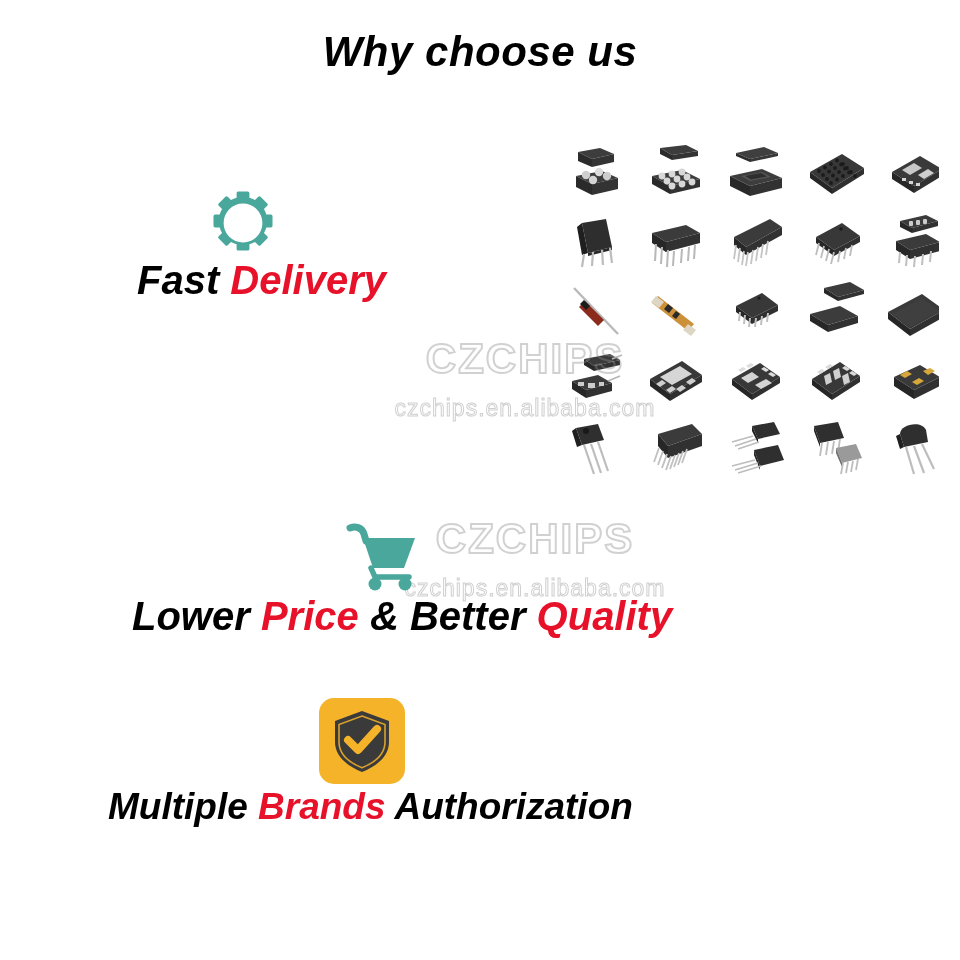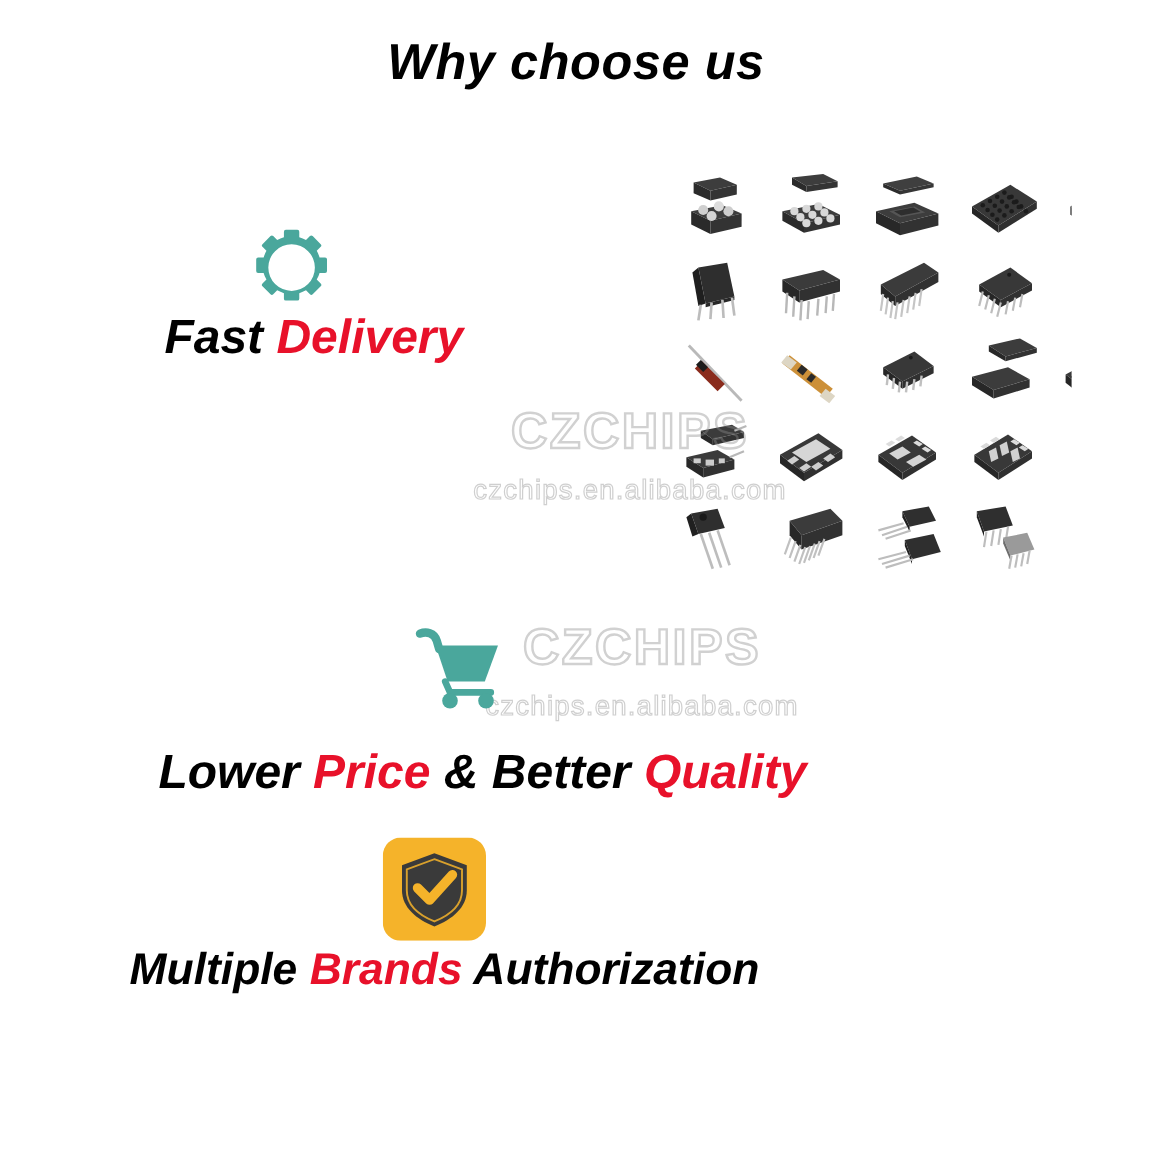--- a/index.html
+++ b/index.html
@@ -9,20 +9,21 @@
   }
   body {
     font-family: "Liberation Sans", sans-serif;
   }
   #page {
     position: relative;
     width: 893px;
     height: 960px;
     background: #ffffff;
     overflow: hidden;
+    padding-left: 46px;
   }
 
   
   #page-title {
     position: absolute;
     left: 0;
     top: 28px;
     width: 960px;
     text-align: center;
     font-size: 42px;
@@ -102,21 +103,21 @@
     line-height: 1;
   }
   .hl { color: #e8112a; }
 
   #feature-row-0 { left: 100px; top: 190px; }
   #feature-row-0 .feature-text { font-size: 40px; margin-left: 37px; }
 
   #feature-row-1 { left: 95px; top: 358px; }
   #feature-row-1 .feature-text { font-size: 40px; margin-left: 38px; }
 
-  #feature-row-2 { left: 95px; top: 520px; gap: 27px; }
+  #feature-row-2 { left: 95px; top: 520px; }
   #feature-row-2 .feature-text { font-size: 40px; margin-left: 37px; }
 
   #feature-row-3 { left: 92px; top: 698px; }
   #feature-row-3 .feature-text { font-size: 37px; margin-left: 16px; }
 </style>
 </head>
 <body>
 
 <div id="page">
 

